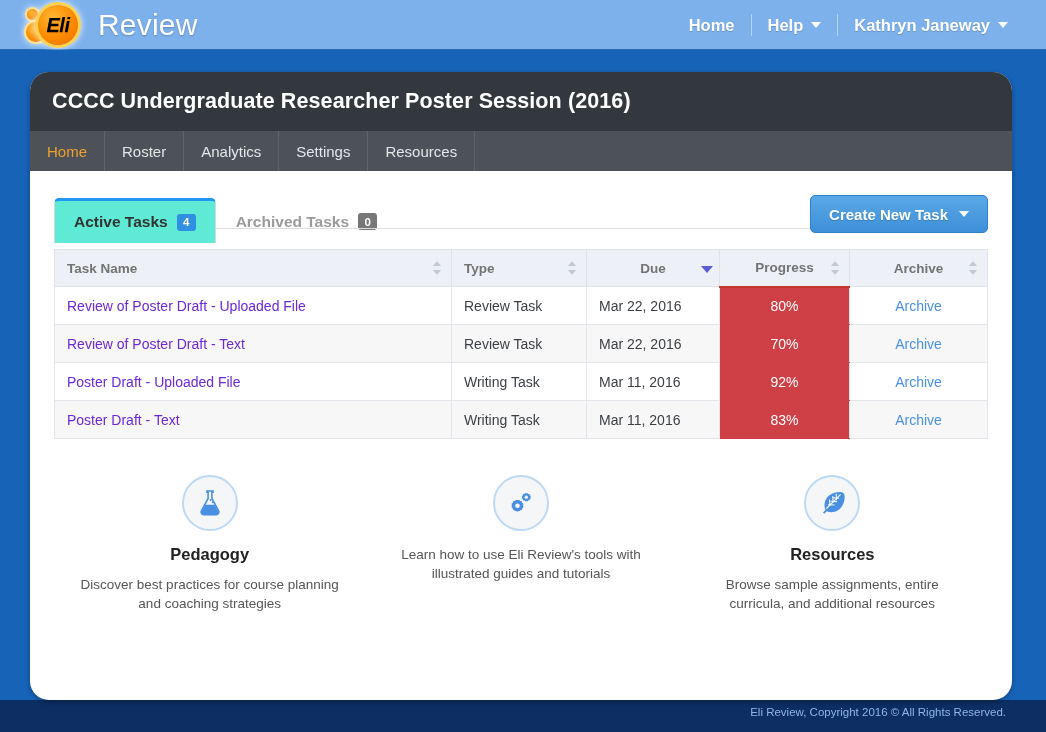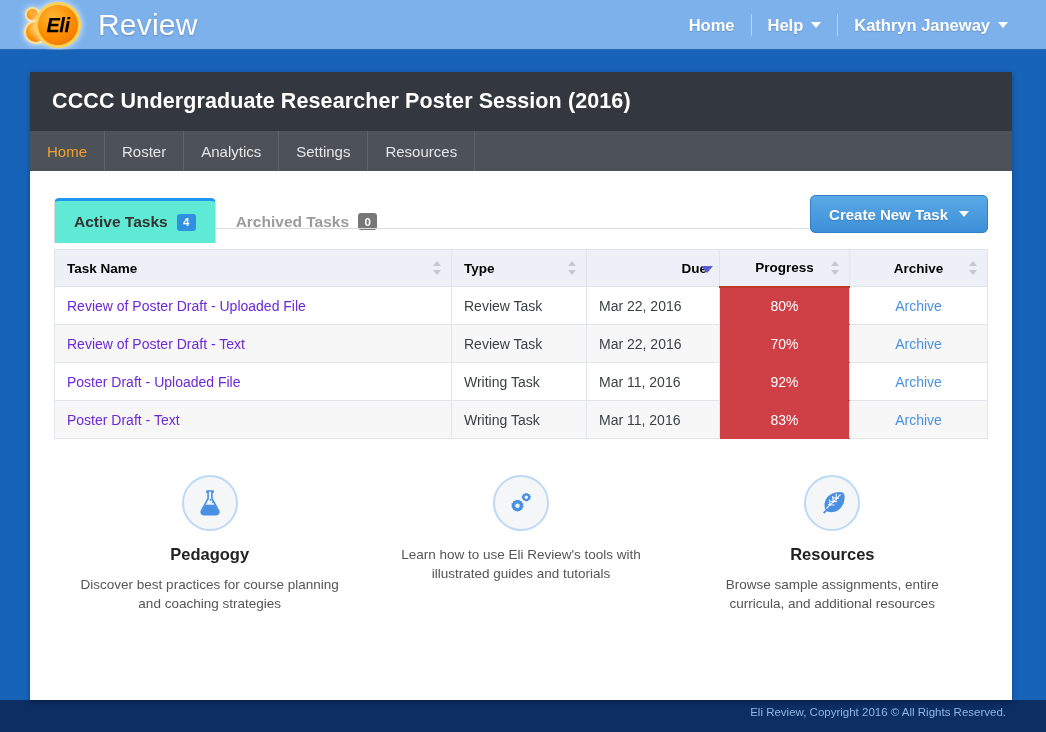--- a/index.html
+++ b/index.html
@@ -70,21 +70,21 @@
     background: #0c2e63;
   }
   .footer-text {
     position: absolute; right: 40px; top: 706px;
     font-size: 11.5px; color: #8fb5e4;
   }
 
   
   .card {
     position: absolute; left: 30px; top: 72px; width: 982px; height: 628px;
-    border-radius: 0; background: #ffffff;
+    border-radius: 19px; background: #ffffff;
     box-shadow: 0 2px 5px rgba(0,0,0,.3);
     overflow: hidden;
   }
   .card-title {
     height: 59px; background: #32383e; display: flex; align-items: center;
     padding-left: 22px;
     color: #ffffff; font-size: 21.5px; font-weight: bold;
     letter-spacing: .1px;
   }
   .card-nav {
@@ -131,25 +131,25 @@
     padding: 0 18px; height: 38px; cursor: pointer;
     display: flex; align-items: center; gap: 11px;
     text-shadow: 0 1px 1px rgba(0,0,0,.18);
   }
 
   
   .table-wrap { padding: 20px 24px 0 24px; }
   table { width: 100%; border-collapse: collapse; table-layout: fixed; }
   thead th {
     background: #edf1f7; border: 1px solid #dfe3ea;
-    height: 37px; font-size: 13.5px; font-weight: bold; color: #000000;
+    height: 37px; font-size: 13.5px; font-weight: bold; color: #737373;
     padding: 9px 12px; position: relative; text-align: left;
   }
   thead th.c-type    { width: 135px; text-align: left; }
-  thead th.c-due     { width: 133px; text-align: right; }
+  thead th.c-due     { width: 133px; text-align: center; }
   thead th.c-prog    { width: 130px; text-align: center; }
   thead th.c-arch    { width: 138px; text-align: center; }
   thead th.sorted    { border-bottom: 2px solid #c0392b; }
   .sorticon {
     position: absolute; right: 9px; top: 50%; transform: translateY(-50%);
     width: 9px; height: 14px;
   }
   .sorticon i {
     position: absolute; left: 0; width: 0; height: 0;
     border-left: 4.5px solid transparent; border-right: 4.5px solid transparent;

